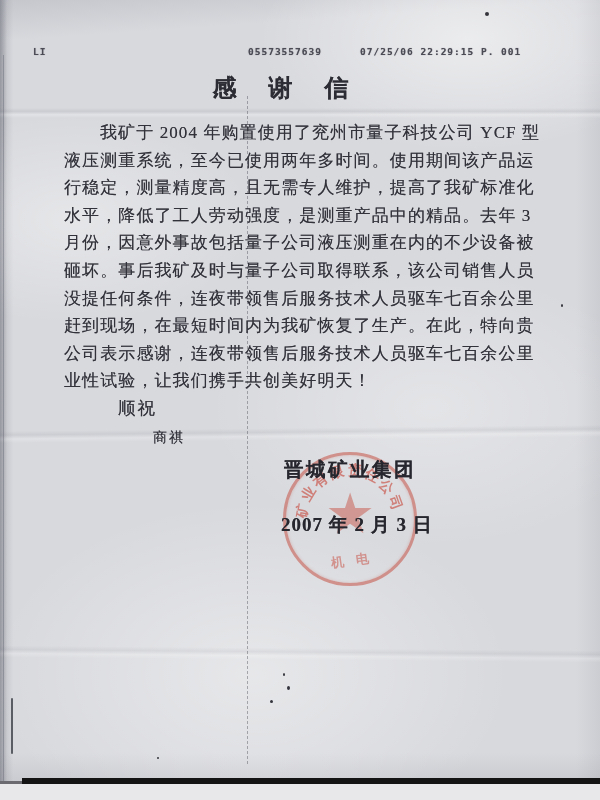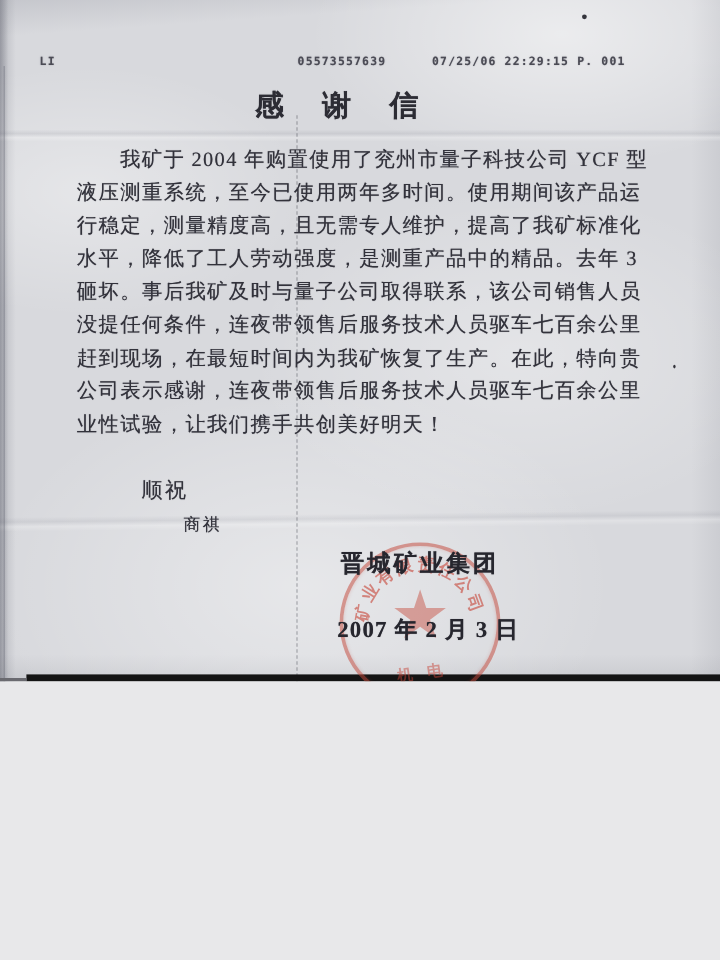--- a/index.html
+++ b/index.html
@@ -1,17 +1,17 @@
 <!DOCTYPE html>
 <html><head>
 <meta charset="utf-8">
 <style>
   html,body{margin:0;padding:0;background:#e8e8ea;}
   .page{
-    position:relative;width:600px;height:568px;overflow:hidden;
+    position:relative;width:600px;height:784px;overflow:hidden;
     font-family:"Liberation Serif",serif;
     background-color:#d8d9dd;
     background-image:
       radial-gradient(ellipse 300px 160px at 78% 5%, rgba(255,255,255,.50), rgba(255,255,255,0) 70%),
       radial-gradient(ellipse 260px 150px at 12% 28%, rgba(255,255,255,.35), rgba(255,255,255,0) 70%),
       radial-gradient(ellipse 320px 200px at 72% 52%, rgba(255,255,255,.30), rgba(255,255,255,0) 70%),
       radial-gradient(ellipse 360px 240px at 42% 86%, rgba(255,255,255,.38), rgba(255,255,255,0) 72%),
       linear-gradient(176deg, rgba(150,152,162,.28) 0%, rgba(150,152,162,0) 5%),
       linear-gradient(90deg, rgba(110,112,124,.30) 0%, rgba(110,112,124,0) 2.2%),
       linear-gradient(270deg, rgba(140,142,152,.16) 0%, rgba(140,142,152,0) 4%),
@@ -102,20 +102,21 @@
     <span class="fax-right">07/25/06  22:29:15 P. 001</span>
   </div>
 
   <div class="title">感 谢 信</div>
 
   <div class="body-text">
     <span class="body-line indent">我矿于 2004 年购置使用了兖州市量子科技公司 YCF 型</span>
     <span class="body-line">液压测重系统，至今已使用两年多时间。使用期间该产品运</span>
     <span class="body-line">行稳定，测量精度高，且无需专人维护，提高了我矿标准化</span>
     <span class="body-line">水平，降低了工人劳动强度，是测重产品中的精品。去年 3</span>
+    <span class="body-line">月份，因意外事故包括量子公司液压测重在内的不少设备被</span>
     <span class="body-line">砸坏。事后我矿及时与量子公司取得联系，该公司销售人员</span>
     <span class="body-line">没提任何条件，连夜带领售后服务技术人员驱车七百余公里</span>
     <span class="body-line">赶到现场，在最短时间内为我矿恢复了生产。在此，特向贵</span>
     <span class="body-line">公司表示感谢，连夜带领售后服务技术人员驱车七百余公里</span>
     <span class="body-line">业性试验，让我们携手共创美好明天！</span>
   </div>
 
   <div class="closing-salute">顺祝</div>
   <div class="closing-wish">商祺</div>
 

